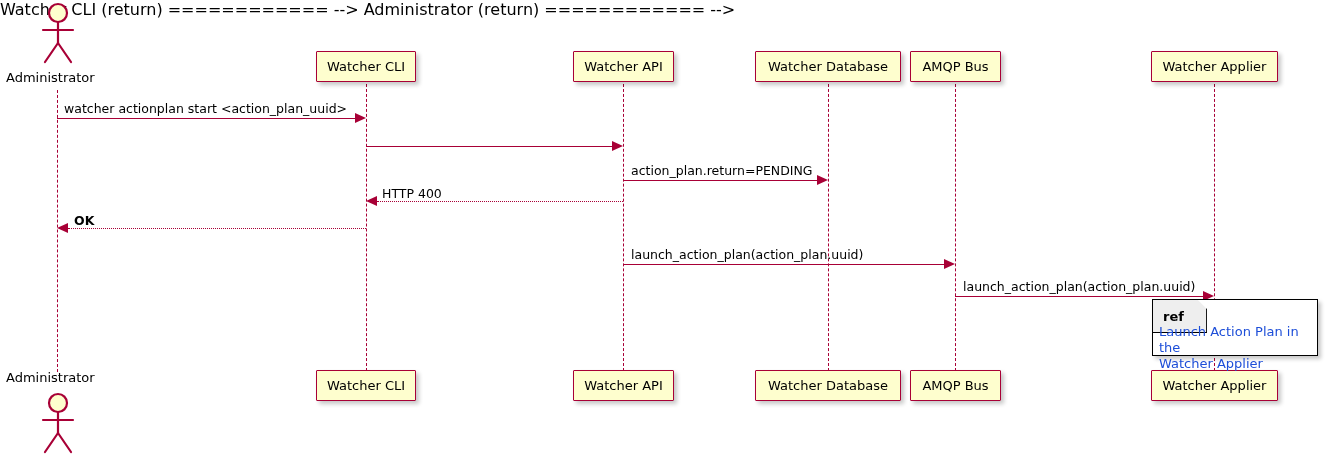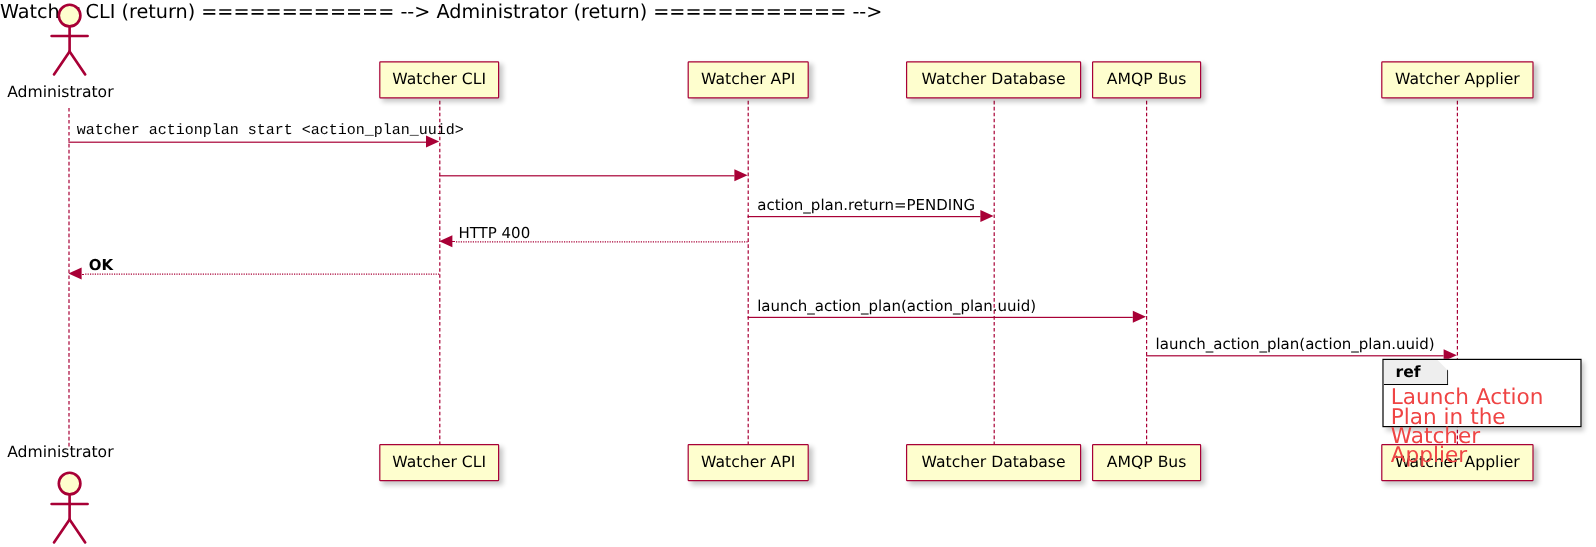--- a/index.html
+++ b/index.html
@@ -87,42 +87,42 @@
     position: absolute;
     box-sizing: border-box;
     background: #FFFFFF;
     border: 1.5px solid #000000;
     box-shadow: 3px 3px 4px rgba(0,0,0,0.22);
   }
   .ref-tab {
     position: absolute;
     left: 0;
     top: 0;
-    height: 21px;
+    height: 33px;
     background: #EEEEEE;
     border-right: 1.5px solid #000000;
     border-bottom: 1.5px solid #000000;
     display: flex;
     align-items: center;
     padding-left: 10px;
     padding-right: 22px;
     font-size: 13px;
     font-weight: bold;
     color: #000000;
     box-sizing: border-box;
     clip-path: polygon(0 0, calc(100% - 9px) 0, 100% 9px, 100% 100%, 0 100%);
     line-height: 1;
   }
   .ref-body {
     position: absolute;
     left: 6px;
     top: 24px;
     right: 16px;
-    font-size: 18px;
-    color: #ef4444;
+    font-size: 13px;
+    color: #1d4ed8;
     line-height: 16px;
   }
 </style>
 </head>
 <body>
 
 <div id="canvas">
 
   
   <div class="lifeline" style="left:57px; top:90px; height:282px;"></div>
@@ -170,21 +170,21 @@
   
   <div class="participant" style="left:316px; top:370px; width:100px; height:31px;">Watcher CLI</div>
   <div class="participant" style="left:573px; top:370px; width:101px; height:31px;">Watcher API</div>
   <div class="participant" style="left:755px; top:370px; width:146px; height:31px;">Watcher Database</div>
   <div class="participant" style="left:910px; top:370px; width:91px; height:31px;">AMQP Bus</div>
   <div class="participant" style="left:1151px; top:370px; width:127px; height:31px;">Watcher Applier</div>
 
   
   <div class="msg-line" style="left:57px; top:118px; width:298px;"></div>
   <div class="arrow-head right" style="left:355px; top:113px;"></div>
-  <div class="msg-label" style="left:64px; top:103px;font-family:Liberation Mono, monospace;">watcher actionplan start &lt;action_plan_uuid&gt;</div>
+  <div class="msg-label" style="left:64px; top:103px;">watcher actionplan start &lt;action_plan_uuid&gt;</div>
 
   
   <div class="msg-line" style="left:366px; top:146px; width:246px;"></div>
   <div class="arrow-head right" style="left:612px; top:141px;"></div>
 
   
   <div class="msg-line" style="left:623px; top:180px; width:194px;"></div>
   <div class="arrow-head right" style="left:817px; top:175px;"></div>
   <div class="msg-label" style="left:631px; top:165px;">action_plan.return=PENDING</div>
 

